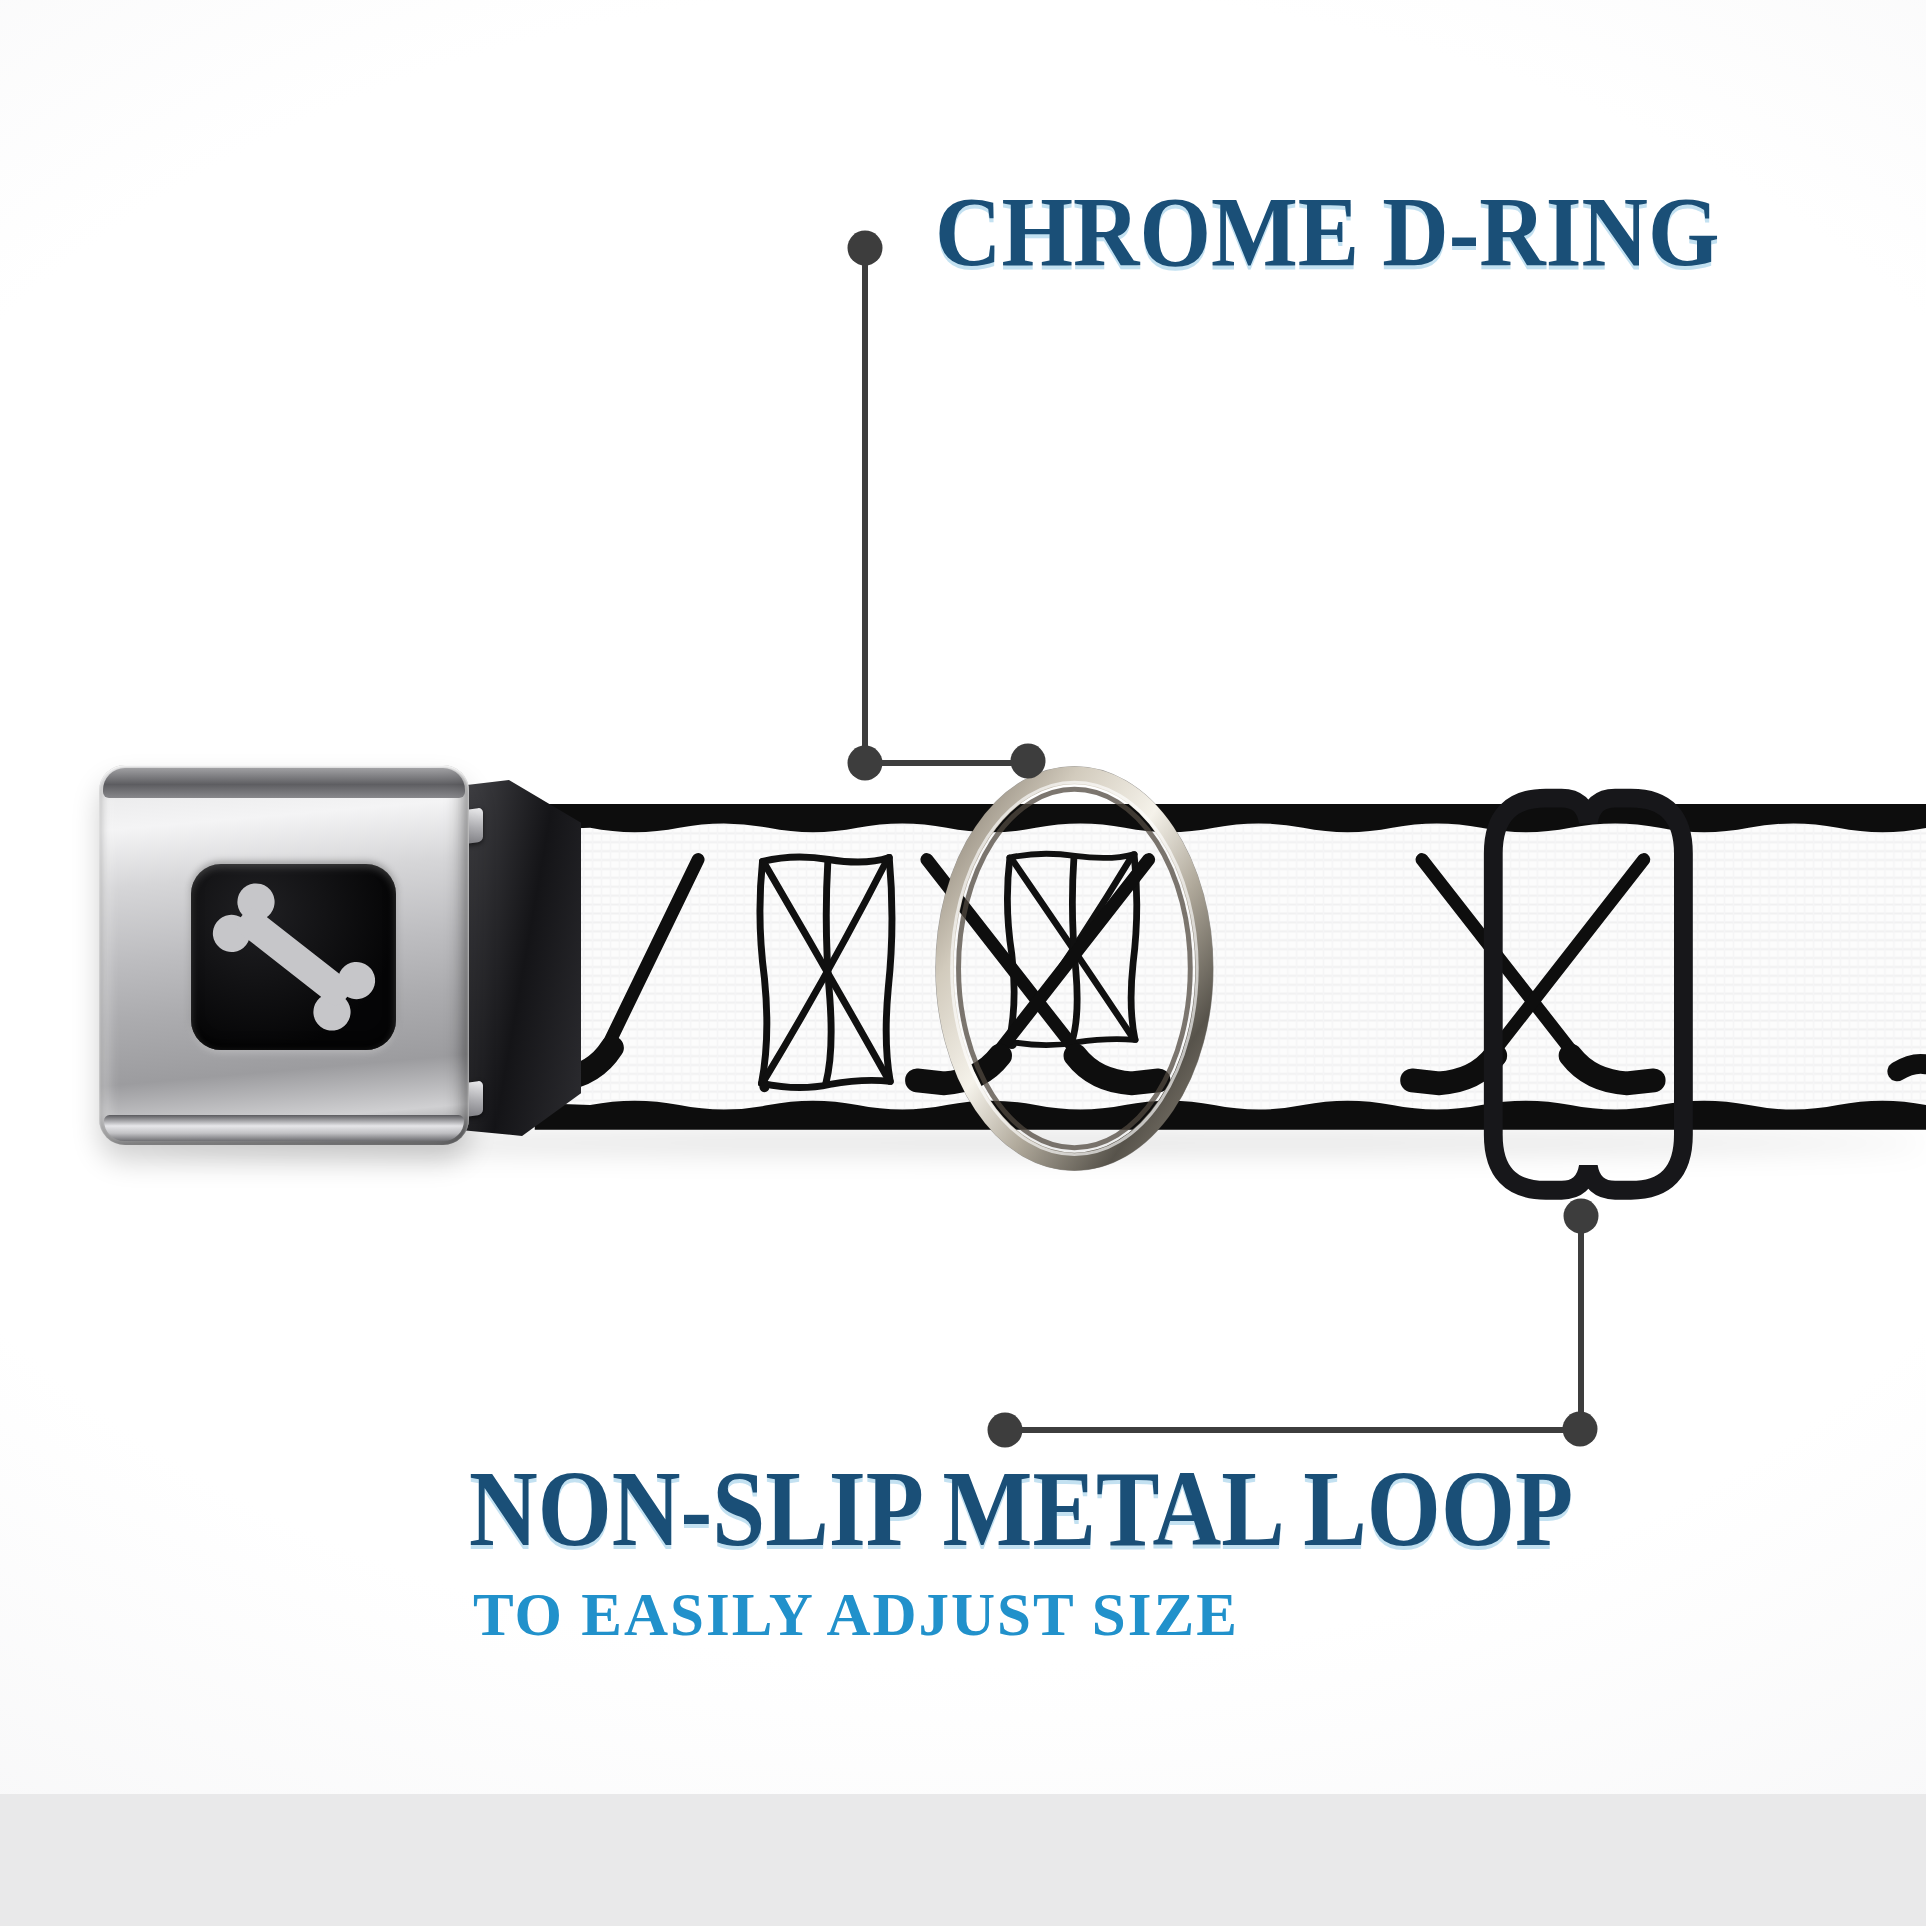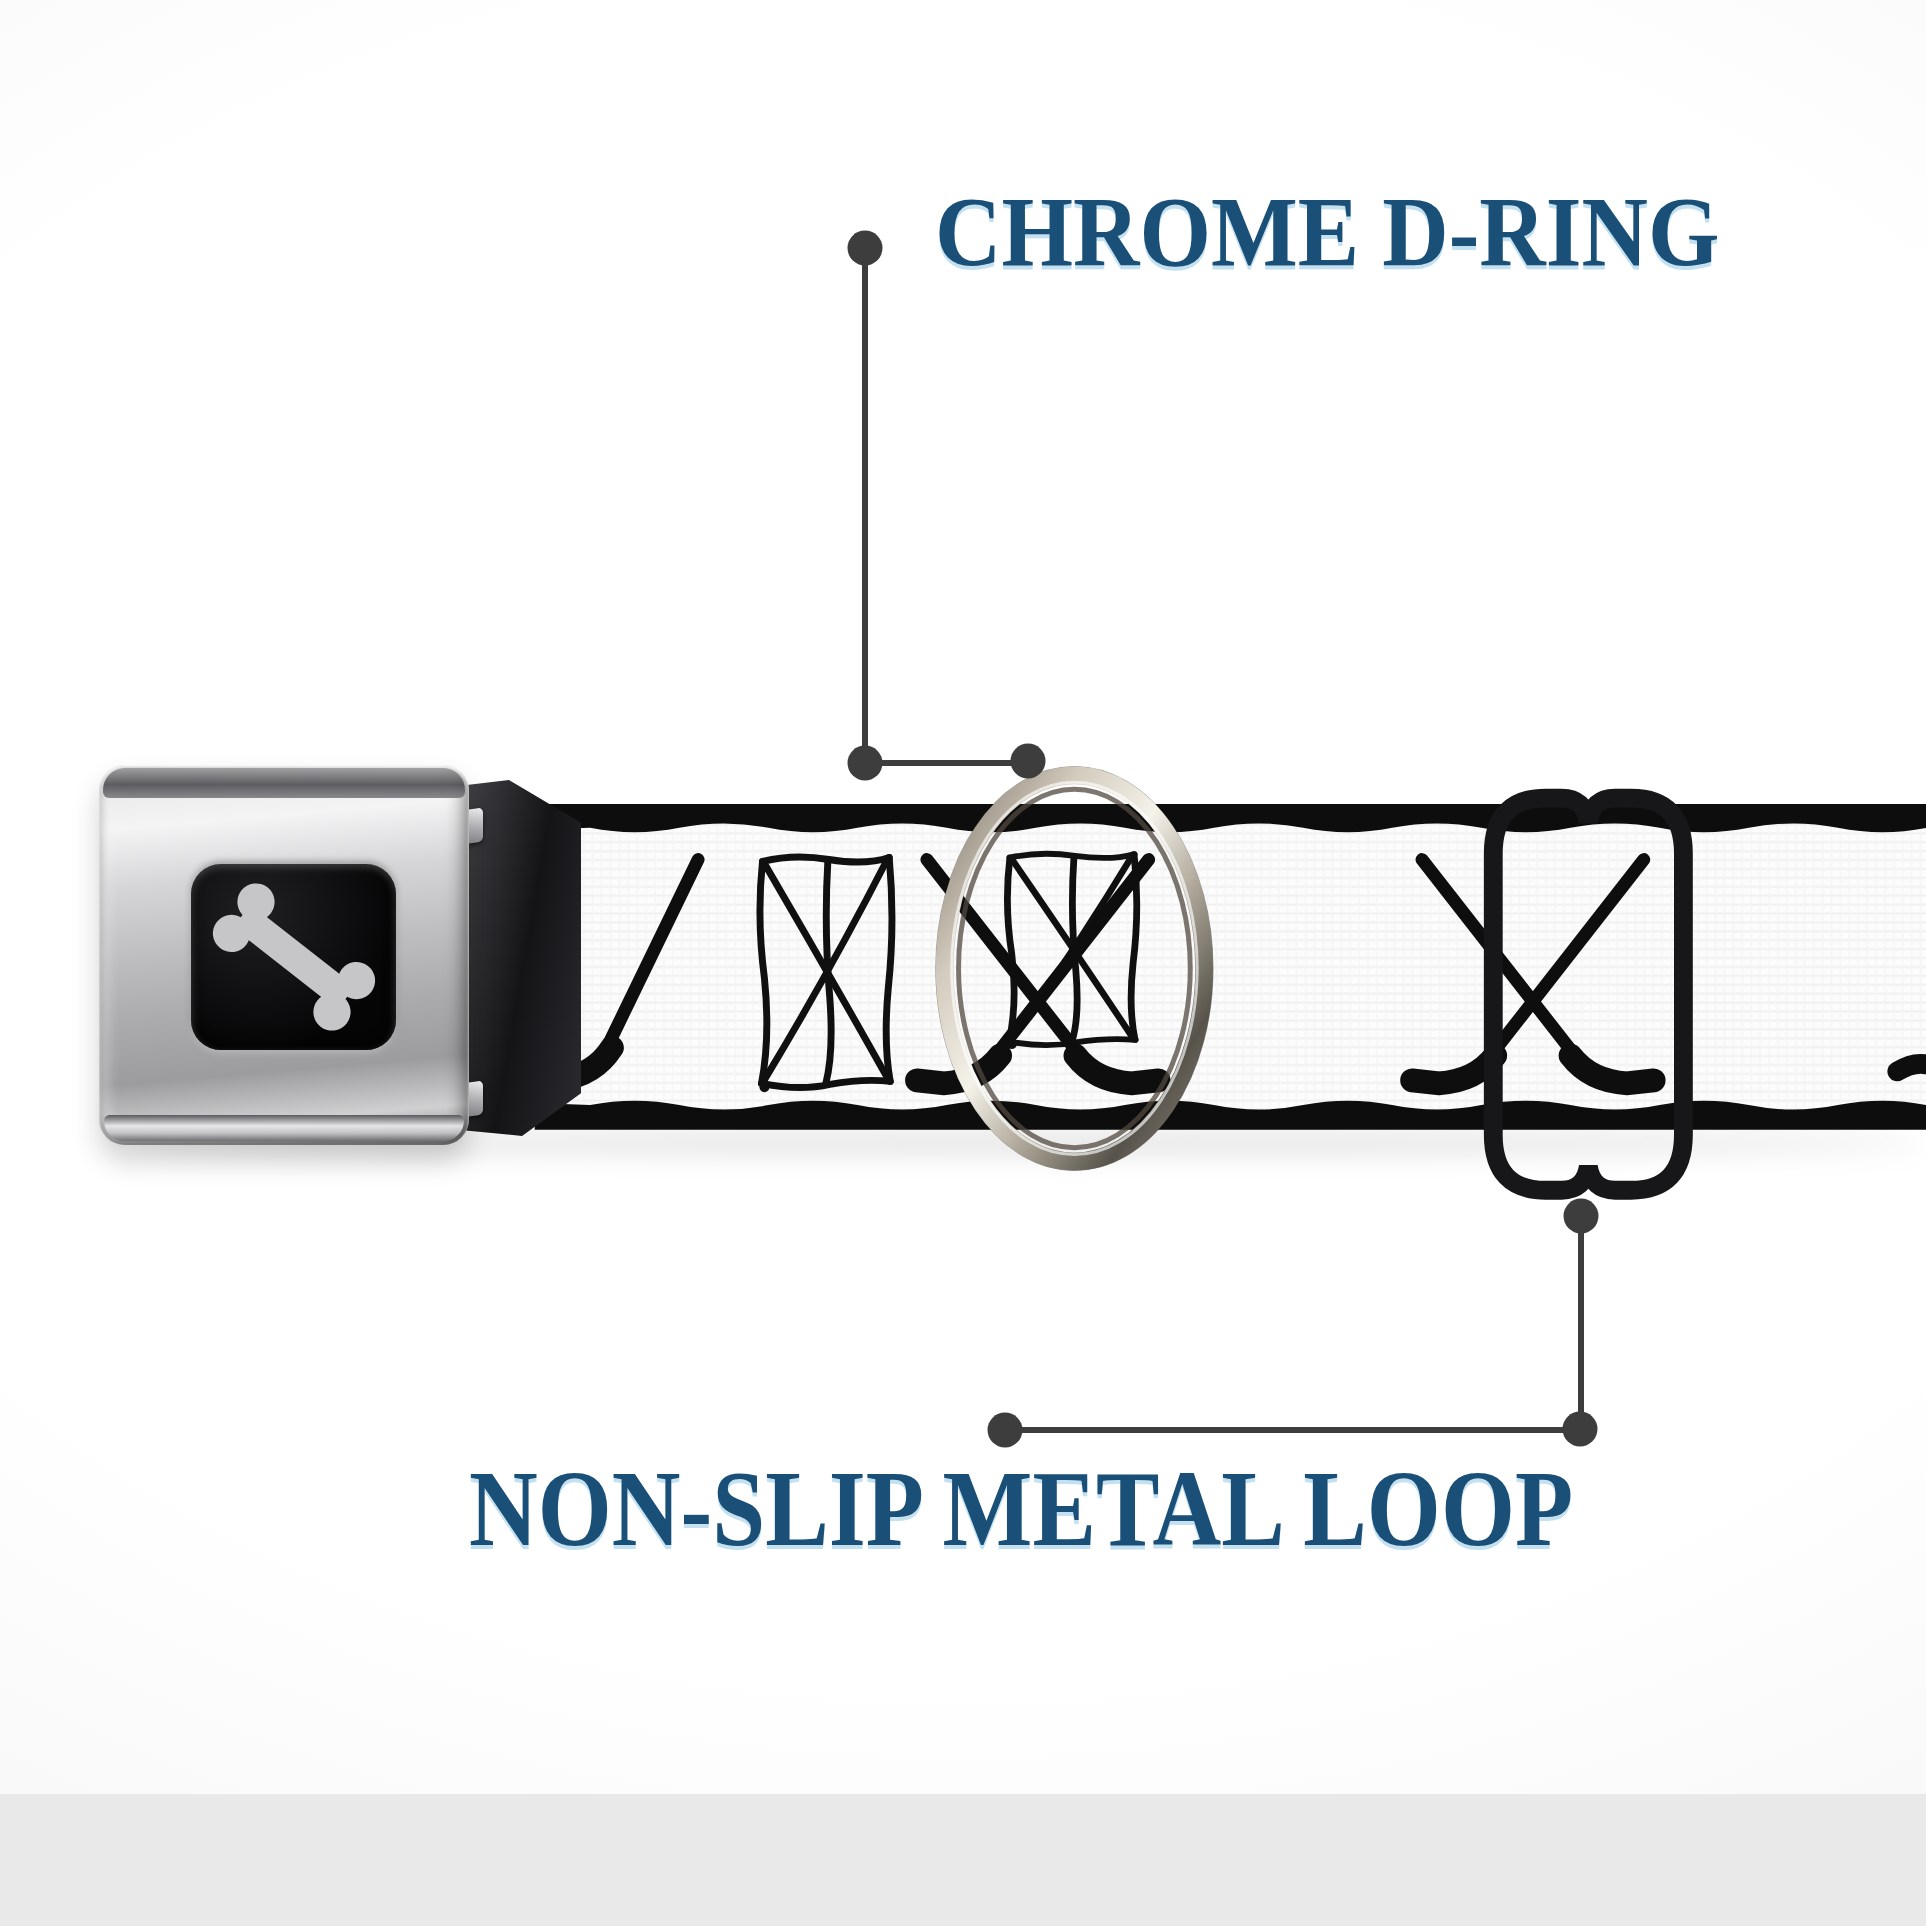--- a/index.html
+++ b/index.html
@@ -152,15 +152,16 @@
 
   <div class="overlay dot" style="left:1581px;top:1216px"></div>
   <div class="overlay cline v" style="left:1578px;top:1216px;height:213px"></div>
   <div class="overlay dot" style="left:1580px;top:1429px"></div>
   <div class="overlay cline h" style="left:1005px;top:1427px;width:575px"></div>
   <div class="overlay dot" style="left:1005px;top:1430px"></div>
 
   <div class="hl hl-top-title overlay">CHROME D-RING</div>
 
   <div class="hl hl-bot-title overlay">NON-SLIP METAL LOOP</div>
+  <div class="hl hl-bot-sub overlay">TO EASILY ADJUST SIZE</div>
 
 </div>
 
 
 </body></html>

